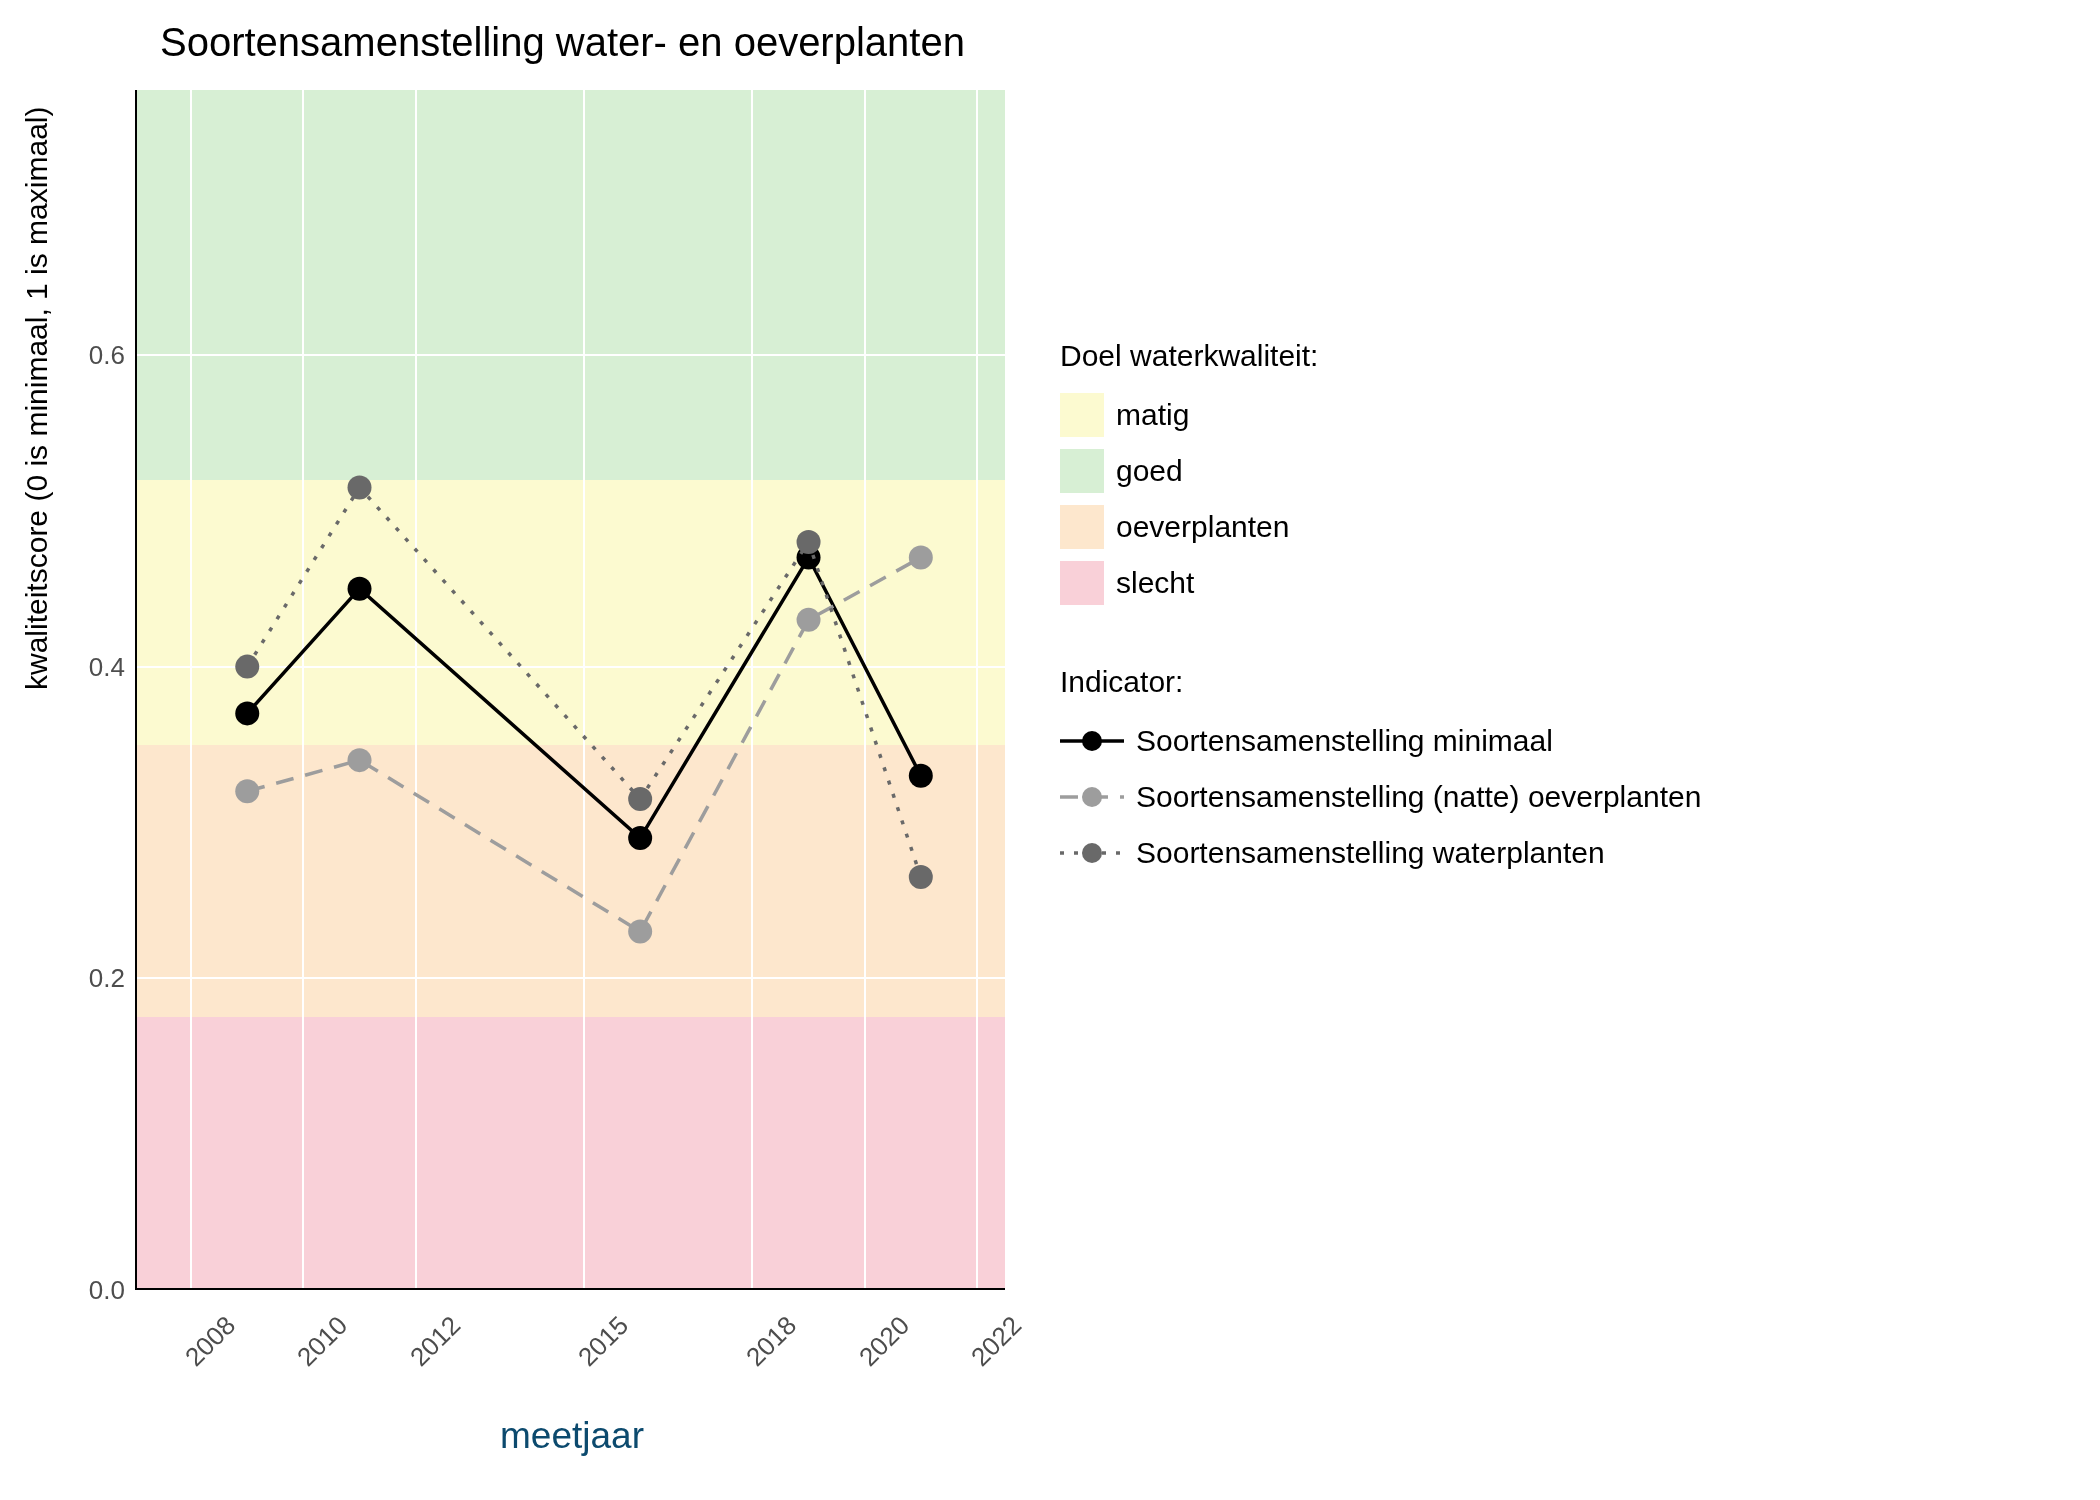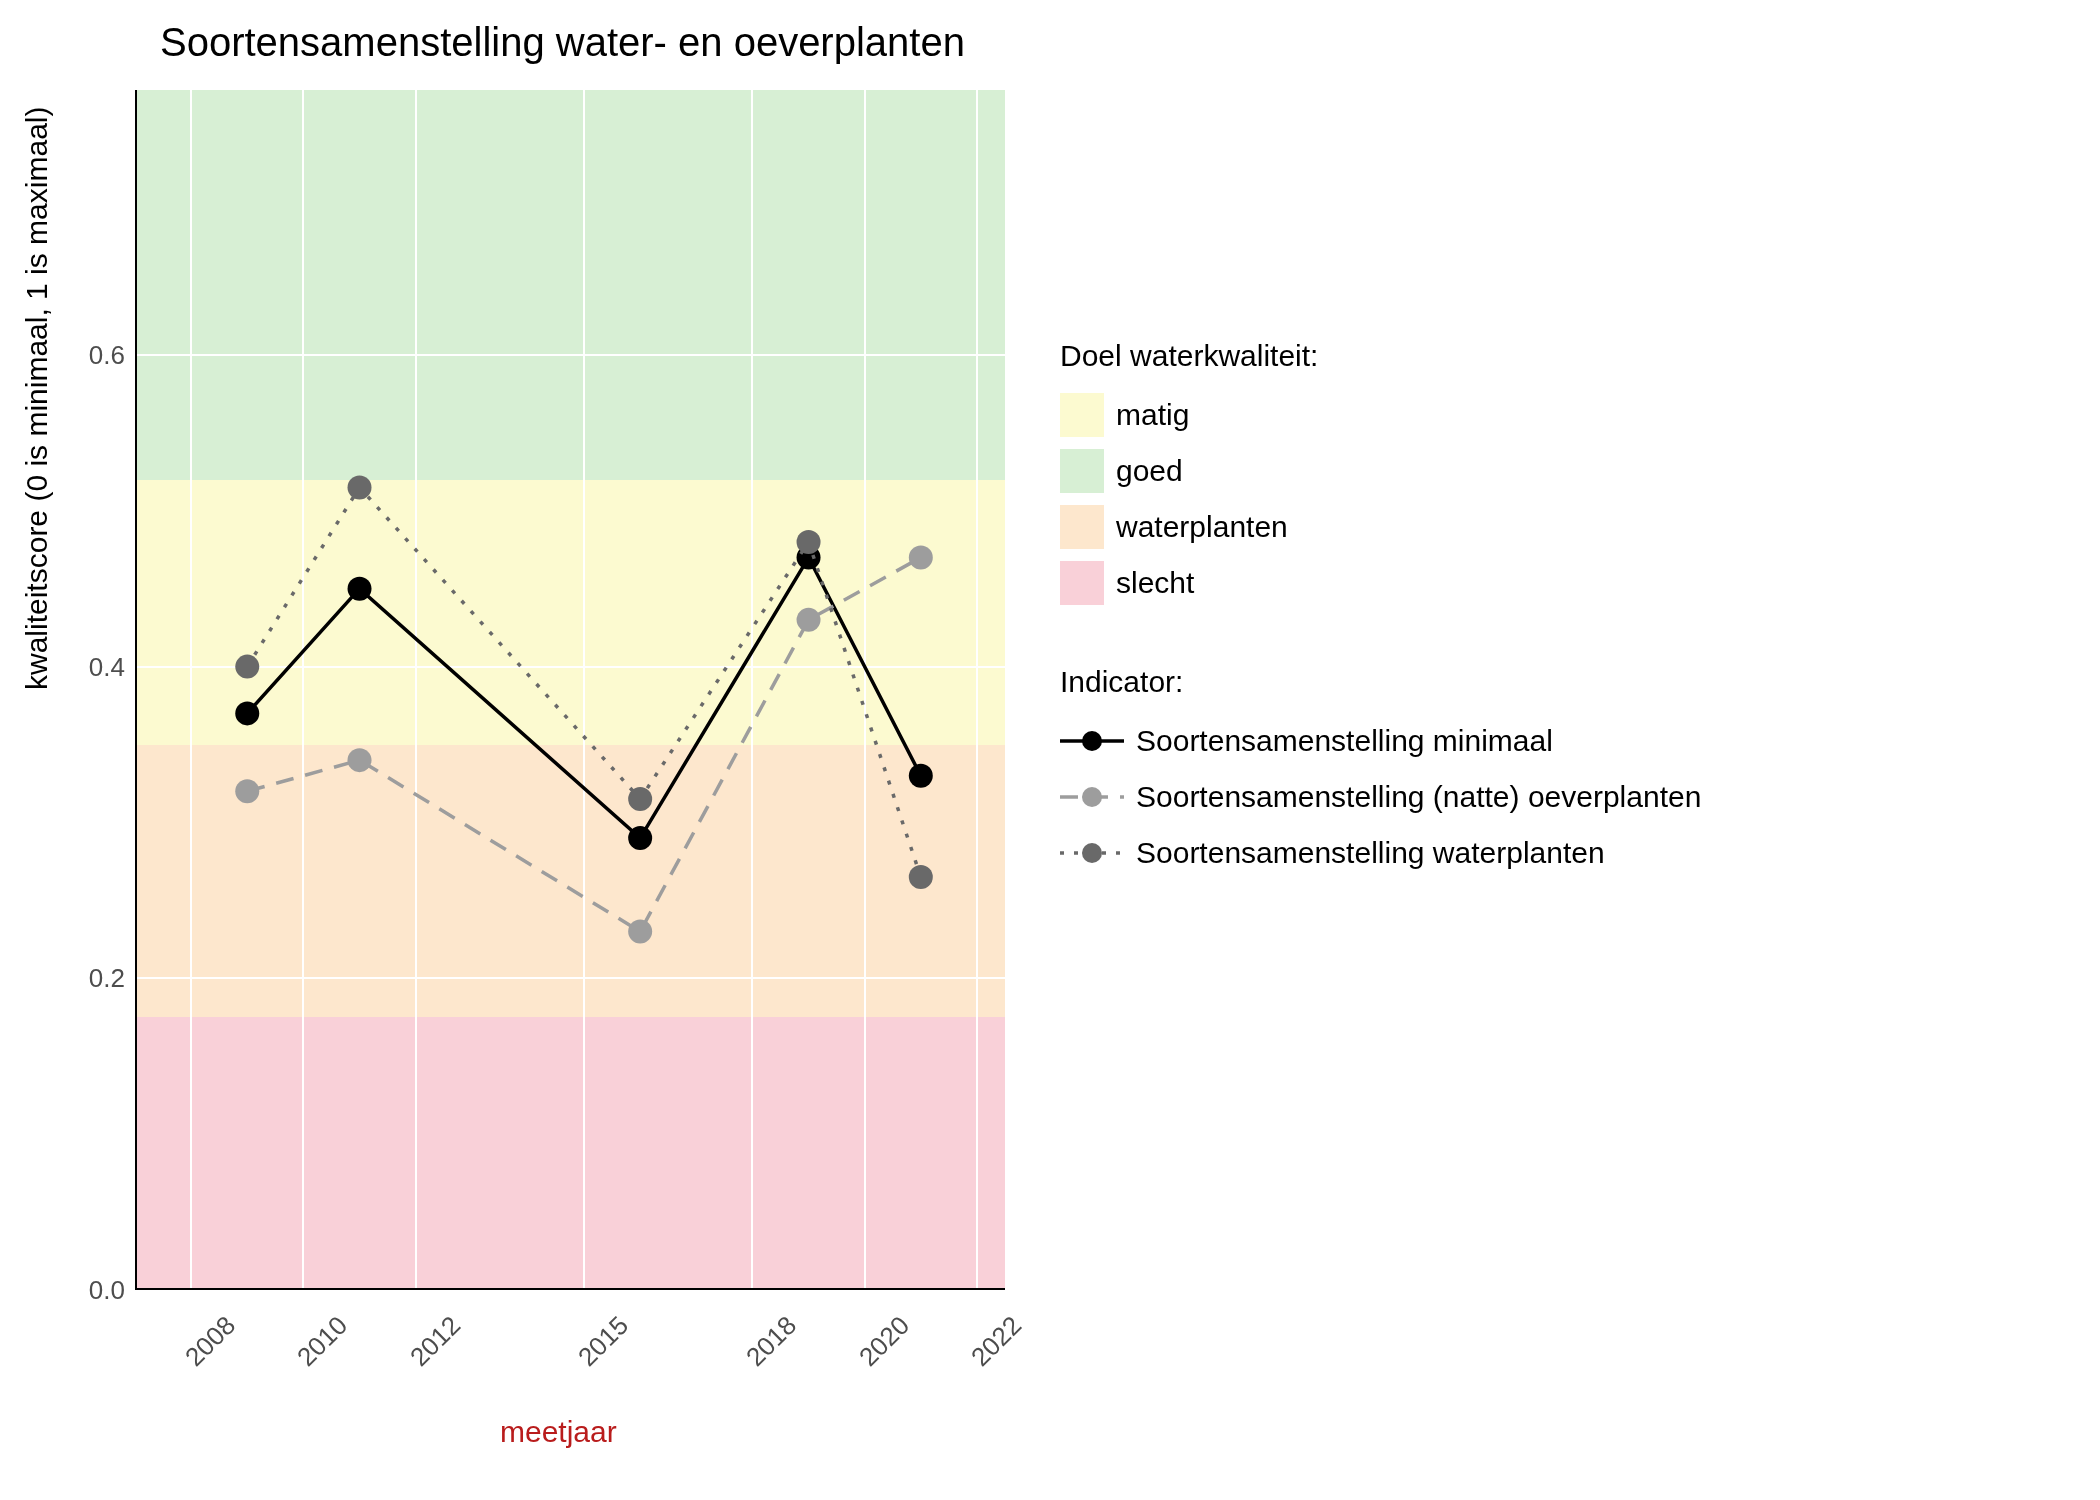--- a/index.html
+++ b/index.html
@@ -78,22 +78,22 @@
     transform: rotate(-90deg);
     transform-origin: left top;
     font-size: 30px;
     color: #000;
     white-space: nowrap;
   }
   .xlabel {
     position: absolute;
     left: 500px;
     top: 1415px;
-    font-size: 30px;
-    color: #b91c1c;
+    font-size: 37px;
+    color: #0c4a6e;
   }
   .axis-line-y {
     position: absolute;
     left: 135px;
     top: 90px;
     width: 2px;
     height: 1200px;
     background: #000;
   }
   .axis-line-x {
@@ -203,21 +203,21 @@
       <div class="legend-item">
         <div class="legend-swatch" style="background: rgb(252, 250, 208);"></div>
         <span>matig</span>
       </div>
       <div class="legend-item">
         <div class="legend-swatch" style="background: rgb(215, 239, 212);"></div>
         <span>goed</span>
       </div>
       <div class="legend-item">
         <div class="legend-swatch" style="background: rgb(253, 231, 205);"></div>
-        <span>waterplanten</span>
+        <span>oeverplanten</span>
       </div>
       <div class="legend-item">
         <div class="legend-swatch" style="background: rgb(249, 208, 216);"></div>
         <span>slecht</span>
       </div>
       <div style="height: 50px;"></div>
       <div class="legend-title">Indicator:</div>
       <div class="legend-item">
         <div class="legend-line-swatch">
           <svg width="64" height="32">

